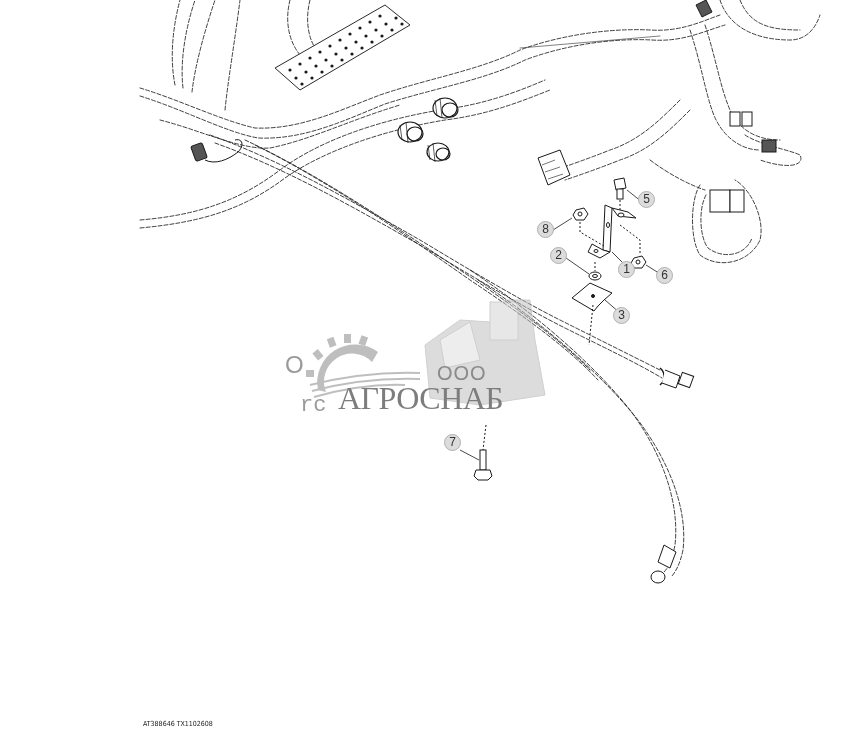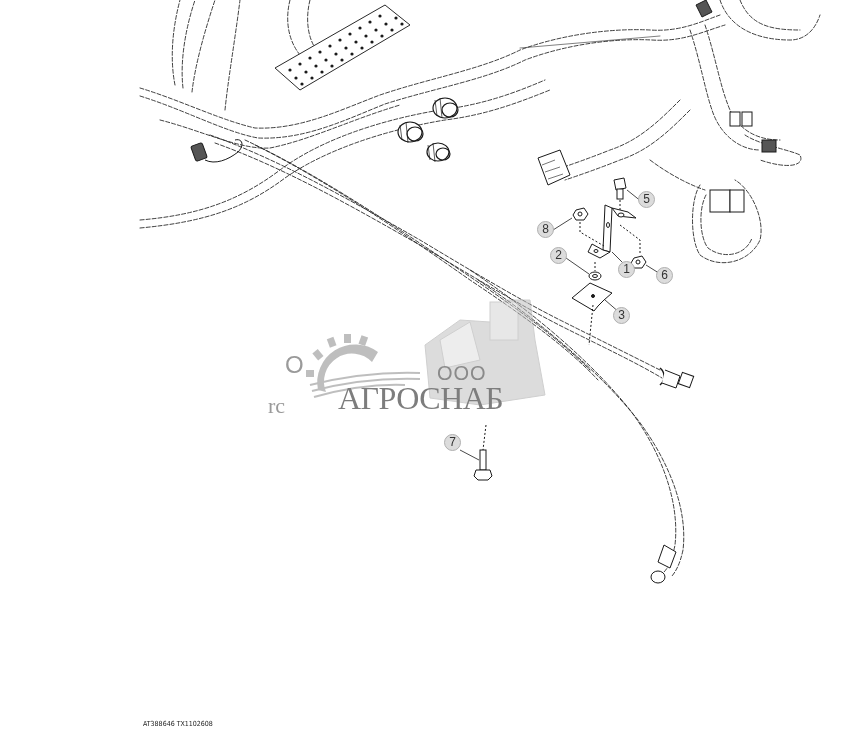--- a/index.html
+++ b/index.html
@@ -4,21 +4,21 @@
 <style>
   html,body{margin:0;padding:0;background:#ffffff;}
   body{width:841px;height:731px;position:relative;overflow:hidden;font-family:"Liberation Sans",sans-serif;}
   #canvas{position:absolute;left:0;top:0;width:841px;height:731px;}
   .callout{position:absolute;width:15px;height:15px;border-radius:50%;background:#dcdcdc;border:1px solid #b0b0b0;
     font-family:"Liberation Sans",sans-serif;font-size:12px;line-height:15px;text-align:center;color:#333;}
   .figref{position:absolute;left:143px;top:724px;font-family:"DejaVu Sans Condensed","DejaVu Sans",sans-serif;font-size:7px;color:#222;letter-spacing:0px;transform:translateY(-50%);text-align:center;}
   .wm-ooo{position:absolute;left:437px;top:362px;font-family:"Liberation Sans",sans-serif;font-size:20px;color:#8a8a8a;letter-spacing:1px;}
   .wm-brand{position:absolute;left:338px;top:380px;font-family:Liberation Serif, serif;font-size:32px;color:#7d7d7d;letter-spacing:-0.5px;}
   .clip-o{position:absolute;left:285px;top:351px;font-family:"Liberation Sans",sans-serif;font-size:24px;color:#9a9a9a;}
-  .clip-r{position:absolute;left:268px;top:393px;font-family:Liberation Serif, serif;font-size:22px;color:#9a9a9a;}
+  .clip-r{position:absolute;left:300px;top:393px;font-family:Liberation Mono, monospace;font-size:22px;color:#9a9a9a;}
 </style>
 </head>
 <body>
 
 <svg id="canvas" viewBox="0 0 841 731" xmlns="http://www.w3.org/2000/svg">
   <g fill="none" stroke="#2a2a2a" stroke-width="0.9" stroke-dasharray="4 2" stroke-linecap="round">
 
     <g>
       <path d="M140 88 C180 100 220 120 255 128 C300 130 340 110 380 95 C430 78 480 70 520 50 C560 35 610 28 650 30 C680 32 700 22 720 15"></path>
       <path d="M140 96 C185 110 225 132 258 138 C305 140 345 120 385 104 C435 88 485 80 525 60 C565 45 612 38 652 40 C682 42 702 32 725 25"></path>

